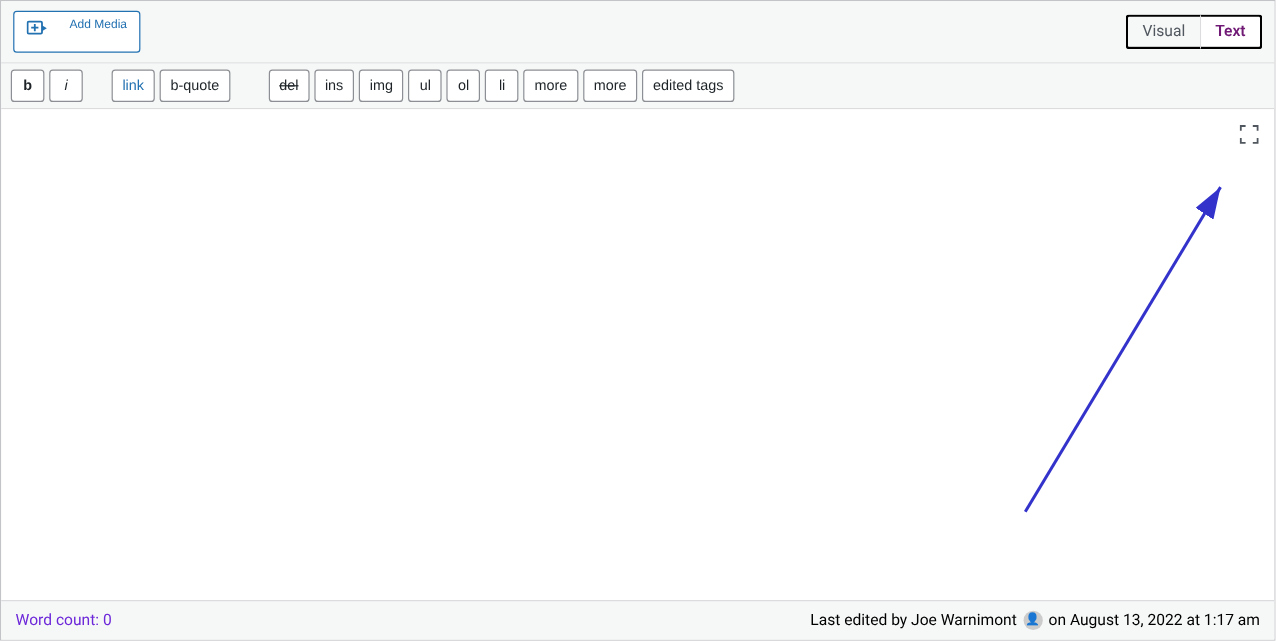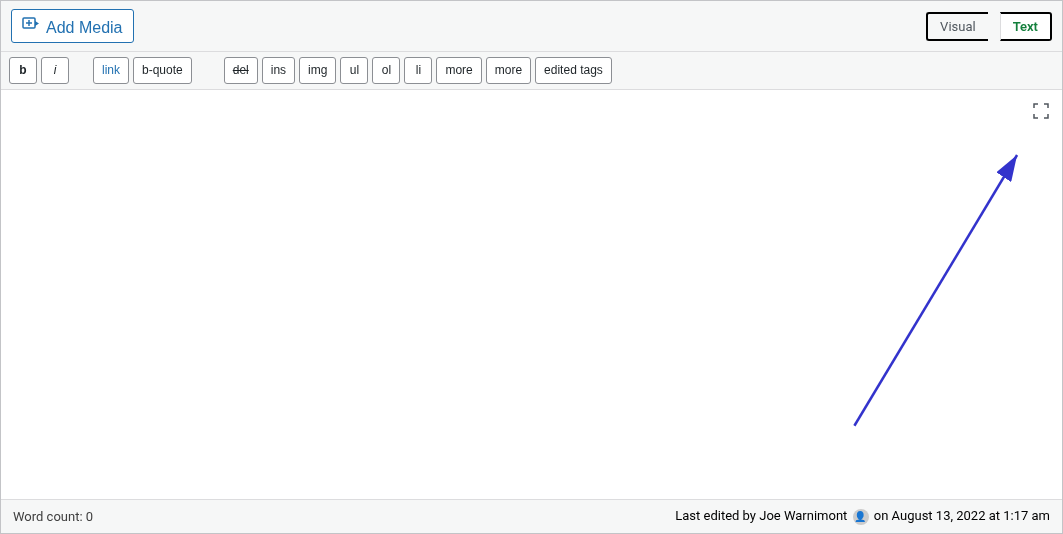--- a/index.html
+++ b/index.html
@@ -31,29 +31,29 @@
       display: flex;
       align-items: center;
       justify-content: space-between;
       padding: 8px 10px;
       background: #f6f7f7;
       border-bottom: 1px solid #dcdcde;
     }
 
     .add-media-btn {
       display: flex;
-      align-items: flex-end;
-      gap: 6px;
+      align-items: flex-start;
+      gap: 18px;
       background: #fff;
       border: 1px solid #2271b1;
       color: #2271b1;
       padding: 5px 10px;
       border-radius: 3px;
       cursor: pointer;
-      font-size: 16px;
+      font-size: 10px;
       font-weight: 400;
     }
 
     .add-media-icon {
       font-size: 16px;
       color: #2271b1;
     }
 
     .view-tabs {
       display: flex;
@@ -76,23 +76,22 @@
     }
 
     .view-tab:last-child {
       border-radius: 0 3px 3px 0;
       background: #fff;
       border-left: 1px solid #dcdcde;
     }
 
     .view-tab.active {
       background: #fff;
-      color: #15803d;
+      color: #701a75;
       font-weight: 600;
-      margin-left: 12px;
     }
 
     .toolbar {
       display: flex;
       align-items: center;
       gap: 4px;
       padding: 5px 8px;
       background: #f6f7f7;
       border-bottom: 1px solid #dcdcde;
       flex-wrap: wrap;
@@ -176,21 +175,21 @@
       align-items: center;
       justify-content: space-between;
       padding: 8px 12px;
       background: #f6f7f7;
       border-top: 1px solid #dcdcde;
       color: #50575e;
       font-size: 13px;
     }
 
     .word-count {
-      color: #404040;
+      color: #6d28d9;
     }
 
     .last-edited {
       color: #000000;
     }
 
     .user-avatar {
       display: inline-block;
       width: 16px;
       height: 16px;

